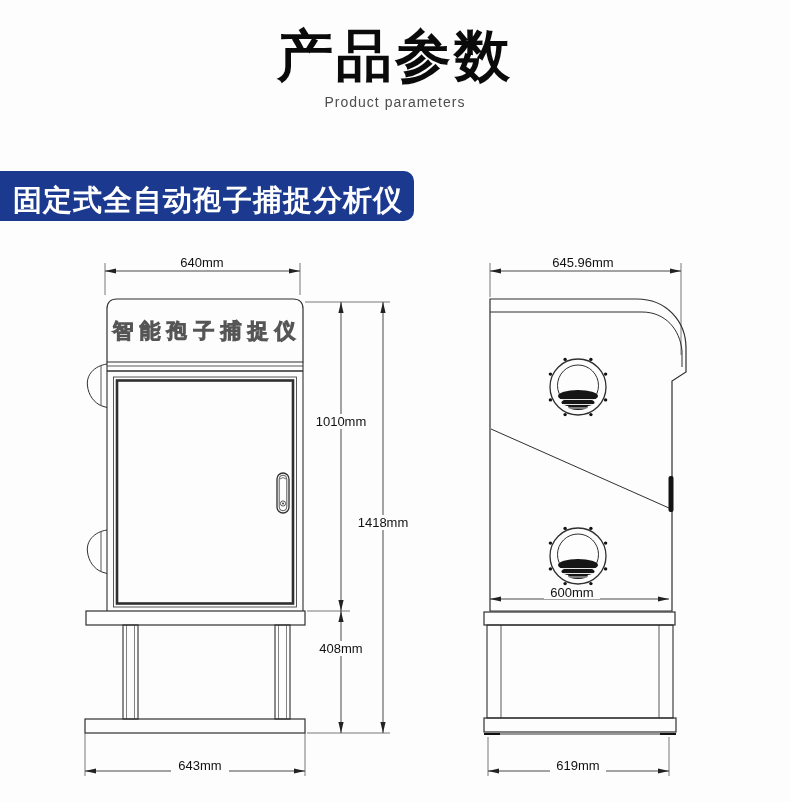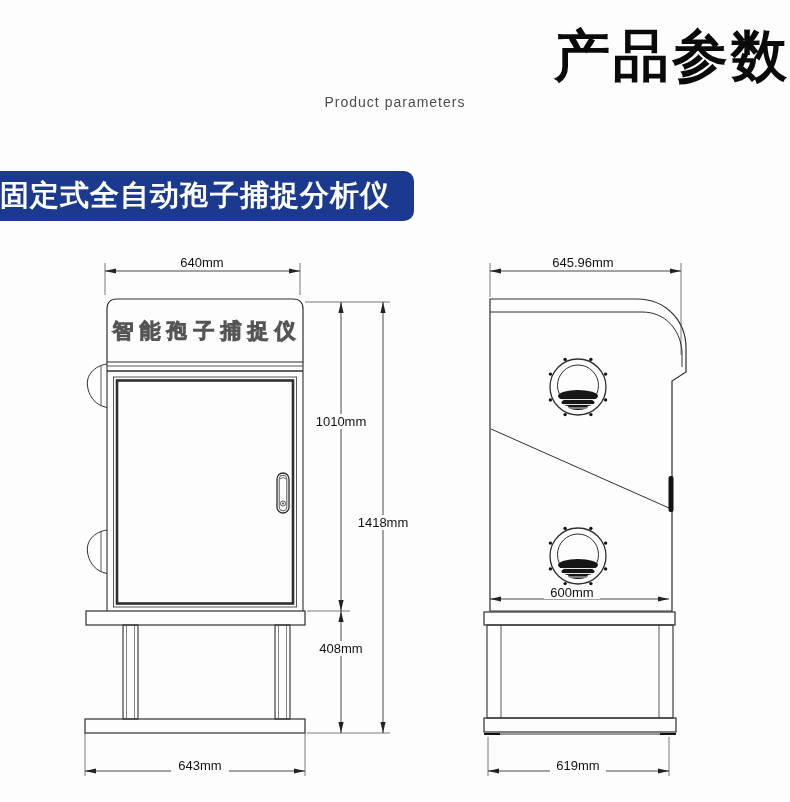--- a/index.html
+++ b/index.html
@@ -1,25 +1,25 @@
 <!DOCTYPE html>
 <html><head>
 <meta charset="utf-8">
 <style>
   * { margin:0; padding:0; box-sizing:border-box; }
   html,body { width:790px; height:802px; background:#fdfdfd; font-family:"Liberation Sans", sans-serif; }
   .page { position:relative; width:790px; height:802px; overflow:hidden; background:#fdfdfd; }
 
   .header { position:absolute; top:20px; left:0; width:790px; text-align:center; }
-  .title { font-size:56px; font-weight:800; color:#0a0a0a; letter-spacing:3px; line-height:72px;text-align:right; }
+  .title { font-size:56px; font-weight:800; color:#0a0a0a; letter-spacing:3px; line-height:72px; }
   .subtitle { font-size:14px; color:#4d4d4d; letter-spacing:1px; margin-top:2px; }
 
   .banner { position:absolute; top:171px; left:0; width:414px; height:50px;
             background:#1b3a8f; border-radius:0 10px 10px 0;
-            display:flex; align-items:center; }
+            display:flex; align-items:flex-end; padding-left:13px; }
   .banner-text { color:#ffffff; font-size:29px; font-weight:700; letter-spacing:1px; white-space:nowrap; }
 
   .drawings { position:absolute; top:245px; left:0; }
 
   svg text.dim { font-family:"Liberation Sans", sans-serif; font-size:13px; fill:#111; }
   svg text.panel-cn { font-family:"Liberation Sans", sans-serif; font-size:21px; font-weight:700;
                       letter-spacing:6px; fill:#fcfcfc; stroke:#555; stroke-width:0.9px; }
   .ln   { stroke:#2f2f2f; fill:none; }
   .dimln{ stroke:#333; stroke-width:0.9; fill:none; }
   .ext  { stroke:#555; stroke-width:0.8; fill:none; }

